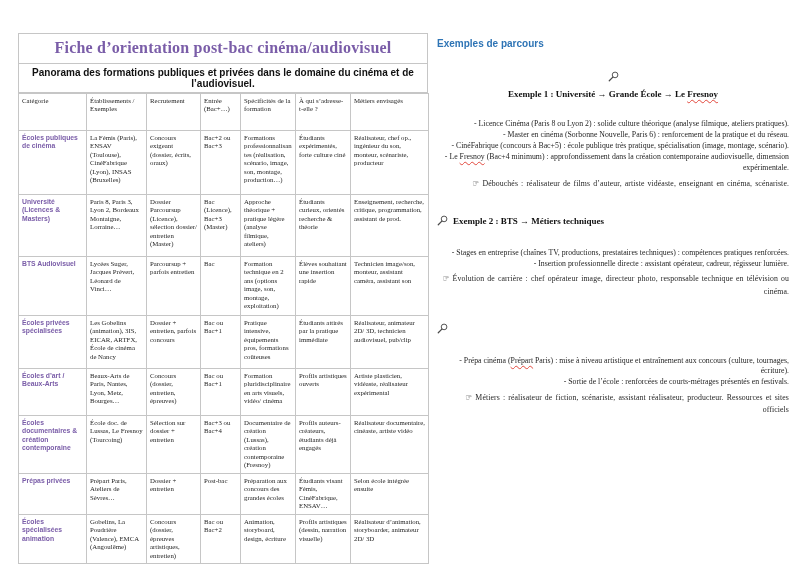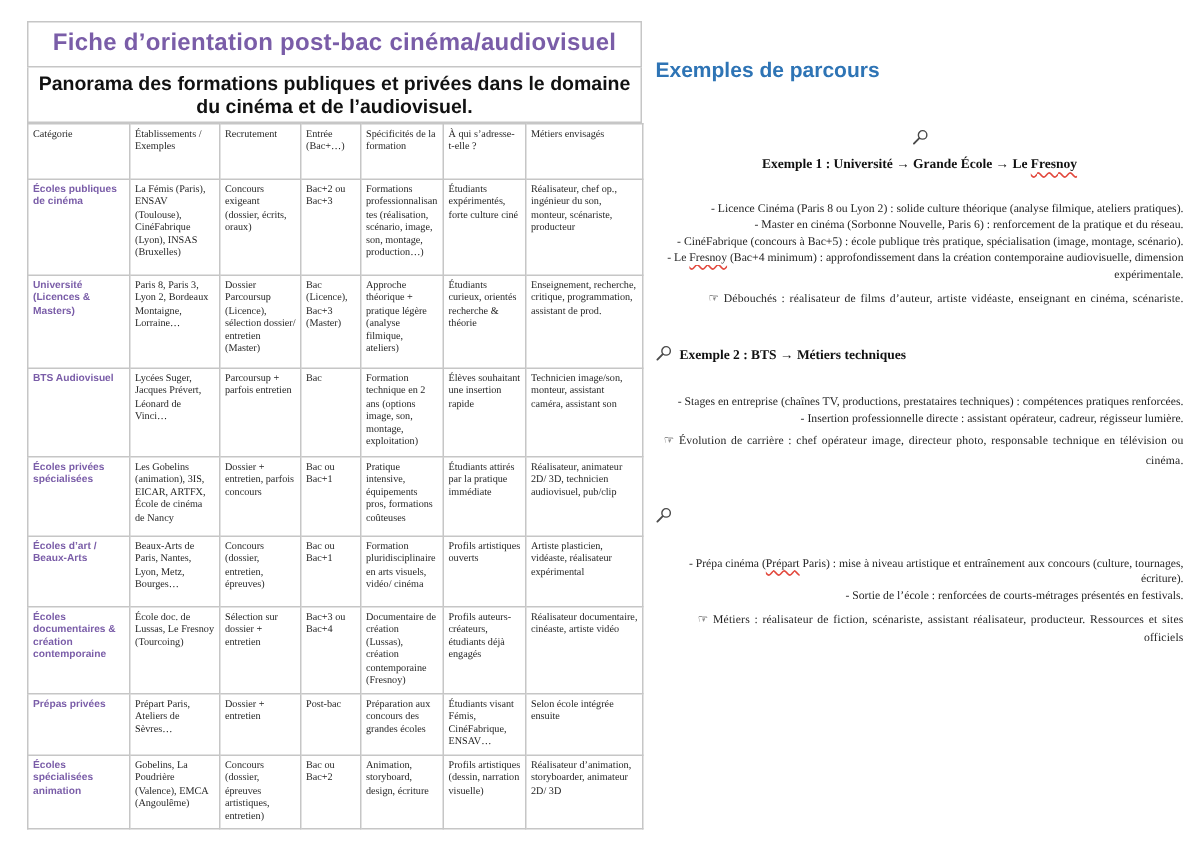--- a/index.html
+++ b/index.html
@@ -5,27 +5,27 @@
   html,body{margin:0;padding:0;background:#eee;}
   #page{
     position:relative;width:800px;height:566px;background:#ffffff;
     font-family:"Liberation Serif",serif;color:#1f1f1f;overflow:hidden;
     margin:0 auto;
   }
   
   #left-doc{position:absolute;left:18px;top:14px;width:410px;}
   .title-box{
     border:1px solid #c6c6c6;text-align:center;padding:5px 2px 6px 2px;
-    font-family:Liberation Sans, sans-serif;font-weight:bold;
-    font-size:16px;color:#7a5da8;letter-spacing:.2px;
+    font-family:Liberation Serif, serif;font-weight:bold;
+    font-size:16px;color:#7a5da8;letter-spacing:.2px;margin-top:19px;
   }
   .subtitle-box{
     border:1px solid #c6c6c6;border-top:none;text-align:center;
     padding:3px 2px;font-family:"Liberation Sans",sans-serif;
-    font-weight:bold;font-size:13px;color:#111;
+    font-weight:bold;font-size:10px;color:#111;
   }
   #orientation-table{
     border-collapse:collapse;table-layout:fixed;width:410px;
     font-size:6.8px;line-height:1.25;
   }
   #orientation-table th,#orientation-table td{
     border:1px solid #c6c6c6;vertical-align:top;padding:3px 3px;
     overflow:hidden;word-wrap:break-word;
   }
   #orientation-table th{font-weight:normal;text-align:left;height:30px;}
@@ -37,21 +37,21 @@
   #orientation-table tbody tr:nth-child(3){height:59px;}
   #orientation-table tbody tr:nth-child(4){height:53px;}
   #orientation-table tbody tr:nth-child(5){height:47px;}
   #orientation-table tbody tr:nth-child(6){height:56px;}
   #orientation-table tbody tr:nth-child(7){height:38px;}
   #orientation-table tbody tr:nth-child(8){height:46px;}
   
   #right-panel{position:absolute;left:437px;top:38px;width:352px;}
   .panel-heading{
     font-family:"Liberation Sans",sans-serif;font-weight:bold;
-    font-size:14px;color:#2e74b5;margin:0 0 32px 0;
+    font-size:10px;color:#2e74b5;margin:0 0 22px 0;
   }
   .example{margin:0;}
   .ex-title{
     font-weight:bold;font-size:9px;color:#111;margin:25px 0 20px 0;
     display:flex;align-items:center;gap:5px;
   }
   .example:first-child .ex-title{margin-top:0;flex-direction:column;}
   .search-icon{flex:0 0 auto;display:inline-block;}
   .para{font-size:7.8px;line-height:1.4;margin:0;text-align:right;}
   .para.hand{line-height:1.55;margin-top:4px;letter-spacing:.1px;

